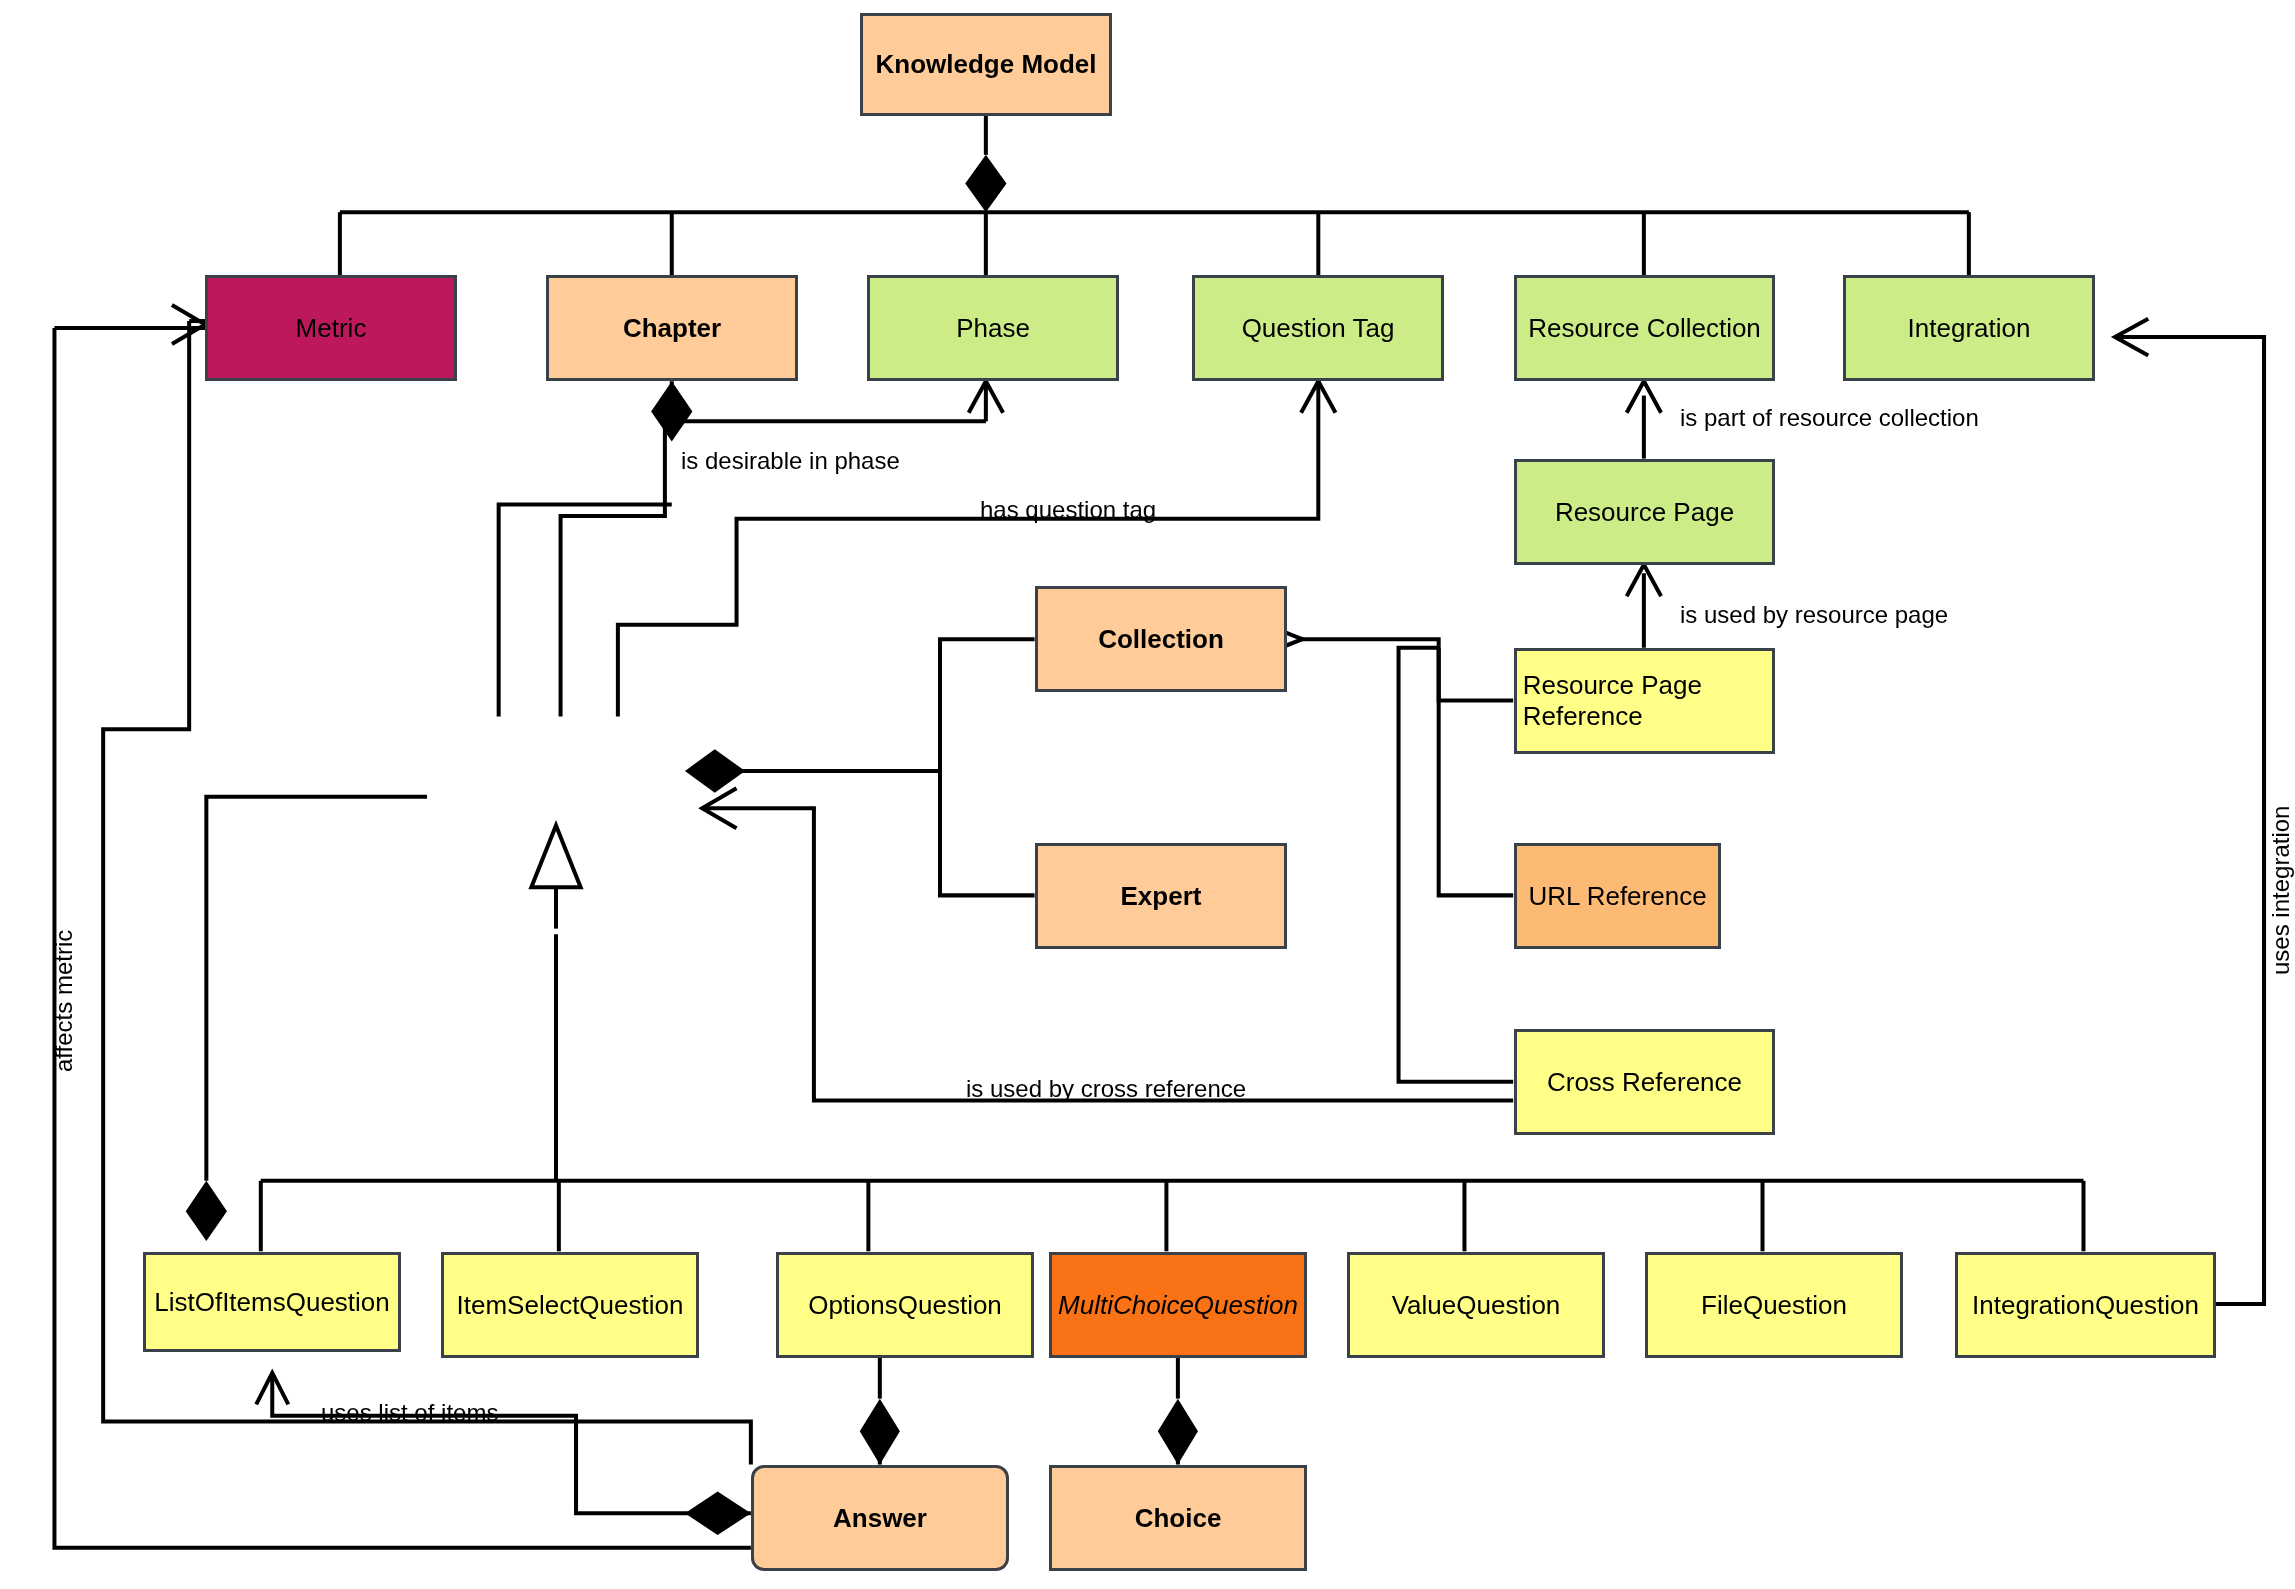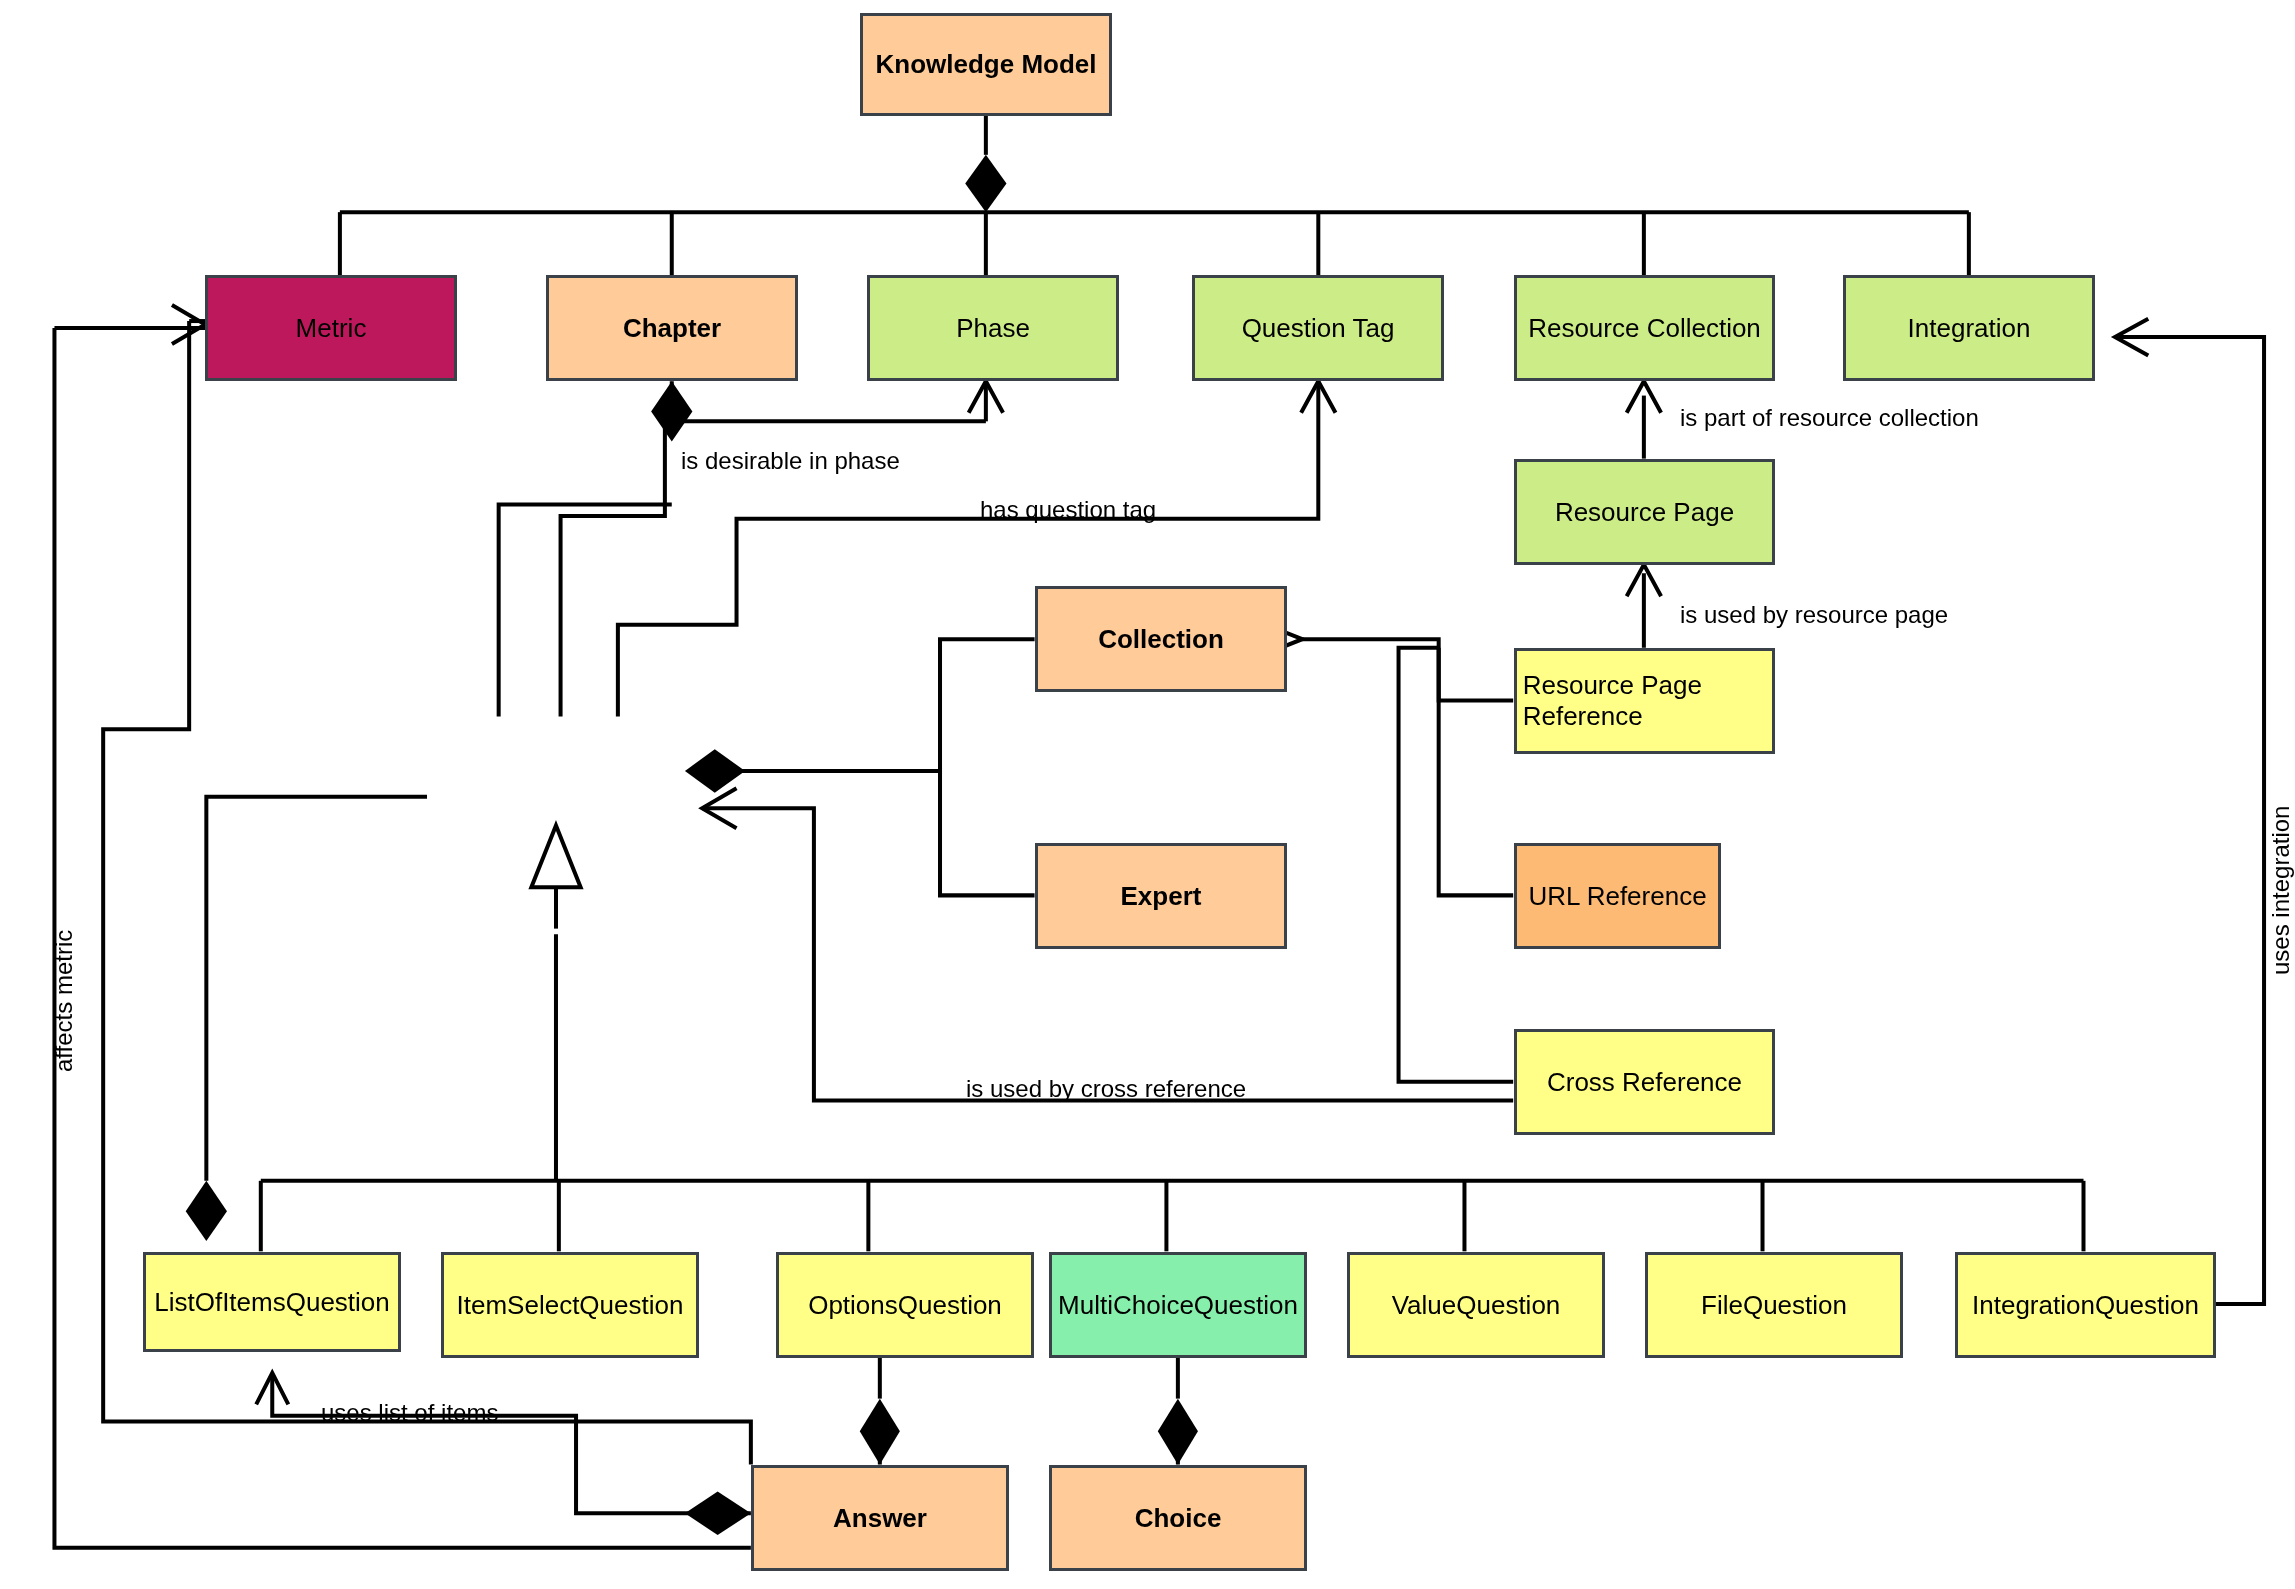--- a/index.html
+++ b/index.html
@@ -137,25 +137,25 @@
   <div class="node" style="left: 1843px; top: 275px; width: 252px; height: 106px; background: rgb(204, 236, 135); border-color: rgb(58, 65, 73);">Integration</div>
   <div class="node" style="left: 1514px; top: 459px; width: 261px; height: 106px; background: rgb(204, 236, 135); border-color: rgb(58, 65, 73);">Resource Page</div>
   <div class="node bold" style="left: 1035px; top: 586px; width: 252px; height: 106px; background: rgb(255, 204, 153); border-color: rgb(58, 65, 73);">Collection</div>
   <div class="node" style="left: 1514px; top: 648px; width: 261px; height: 106px; background: rgb(255, 255, 136); border-color: rgb(58, 65, 73);">Resource Page Reference</div>
   <div class="node bold" style="left: 1035px; top: 843px; width: 252px; height: 106px; background: rgb(255, 204, 153); border-color: rgb(58, 65, 73);">Expert</div>
   <div class="node" style="left: 1514px; top: 843px; width: 207px; height: 106px; background: #fdba74; border-color: rgb(58, 65, 73);">URL Reference</div>
   <div class="node" style="left: 1514px; top: 1029px; width: 261px; height: 106px; background: rgb(255, 255, 136); border-color: rgb(58, 65, 73);">Cross Reference</div>
   <div class="node" style="left: 143px; top: 1252px; width: 258px; height: 100px; background: rgb(255, 255, 136); border-color: rgb(58, 65, 73);">ListOfItemsQuestion</div>
   <div class="node" style="left: 441px; top: 1252px; width: 258px; height: 106px; background: rgb(255, 255, 136); border-color: rgb(58, 65, 73);">ItemSelectQuestion</div>
   <div class="node" style="left: 751px; top: 1252px; width: 258px; height: 106px; background: rgb(255, 255, 136); border-color: rgb(58, 65, 73); margin-left: 25px;">OptionsQuestion</div>
-  <div class="node" style="left: 1049px; top: 1252px; width: 258px; height: 106px; background: #86efac; border-color: rgb(58, 65, 73);">MultiChoiceQuestion</div>
+  <div class="node" style="left: 1049px; top: 1252px; width: 258px; height: 106px; background: #f97316; border-color: rgb(58, 65, 73); font-style: italic;">MultiChoiceQuestion</div>
   <div class="node" style="left: 1347px; top: 1252px; width: 258px; height: 106px; background: rgb(255, 255, 136); border-color: rgb(58, 65, 73);">ValueQuestion</div>
   <div class="node" style="left: 1645px; top: 1252px; width: 258px; height: 106px; background: rgb(255, 255, 136); border-color: rgb(58, 65, 73);">FileQuestion</div>
   <div class="node" style="left: 1955px; top: 1252px; width: 261px; height: 106px; background: rgb(255, 255, 136); border-color: rgb(58, 65, 73);">IntegrationQuestion</div>
-  <div class="node bold" style="left: 751px; top: 1465px; width: 258px; height: 106px; background: rgb(255, 204, 153); border-color: rgb(58, 65, 73);">Answer</div>
+  <div class="node bold" style="left: 751px; top: 1465px; width: 258px; height: 106px; background: rgb(255, 204, 153); border-color: rgb(58, 65, 73); border-radius: 13px;">Answer</div>
   <div class="node bold" style="left: 1049px; top: 1465px; width: 258px; height: 106px; background: rgb(255, 204, 153); border-color: rgb(58, 65, 73);">Choice</div>
 
   <div class="elabel" style="left: 681px; top: 447px;">is desirable in phase</div>
   <div class="elabel" style="left: 980px; top: 496px;">has question tag</div>
   <div class="elabel" style="left: 1680px; top: 404px;">is part of resource collection</div>
   <div class="elabel" style="left: 1680px; top: 601px;">is used by resource page</div>
   <div class="elabel" style="left: 966px; top: 1075px;">is used by cross reference</div>
   <div class="elabel" style="left: 321px; top: 1399px;">uses list of items</div>
   <div class="elabel rot" style="left: 50px; top: 1072px;">affects metric</div>
   <div class="elabel rot" style="left: 2267px; top: 975px;">uses integration</div>

